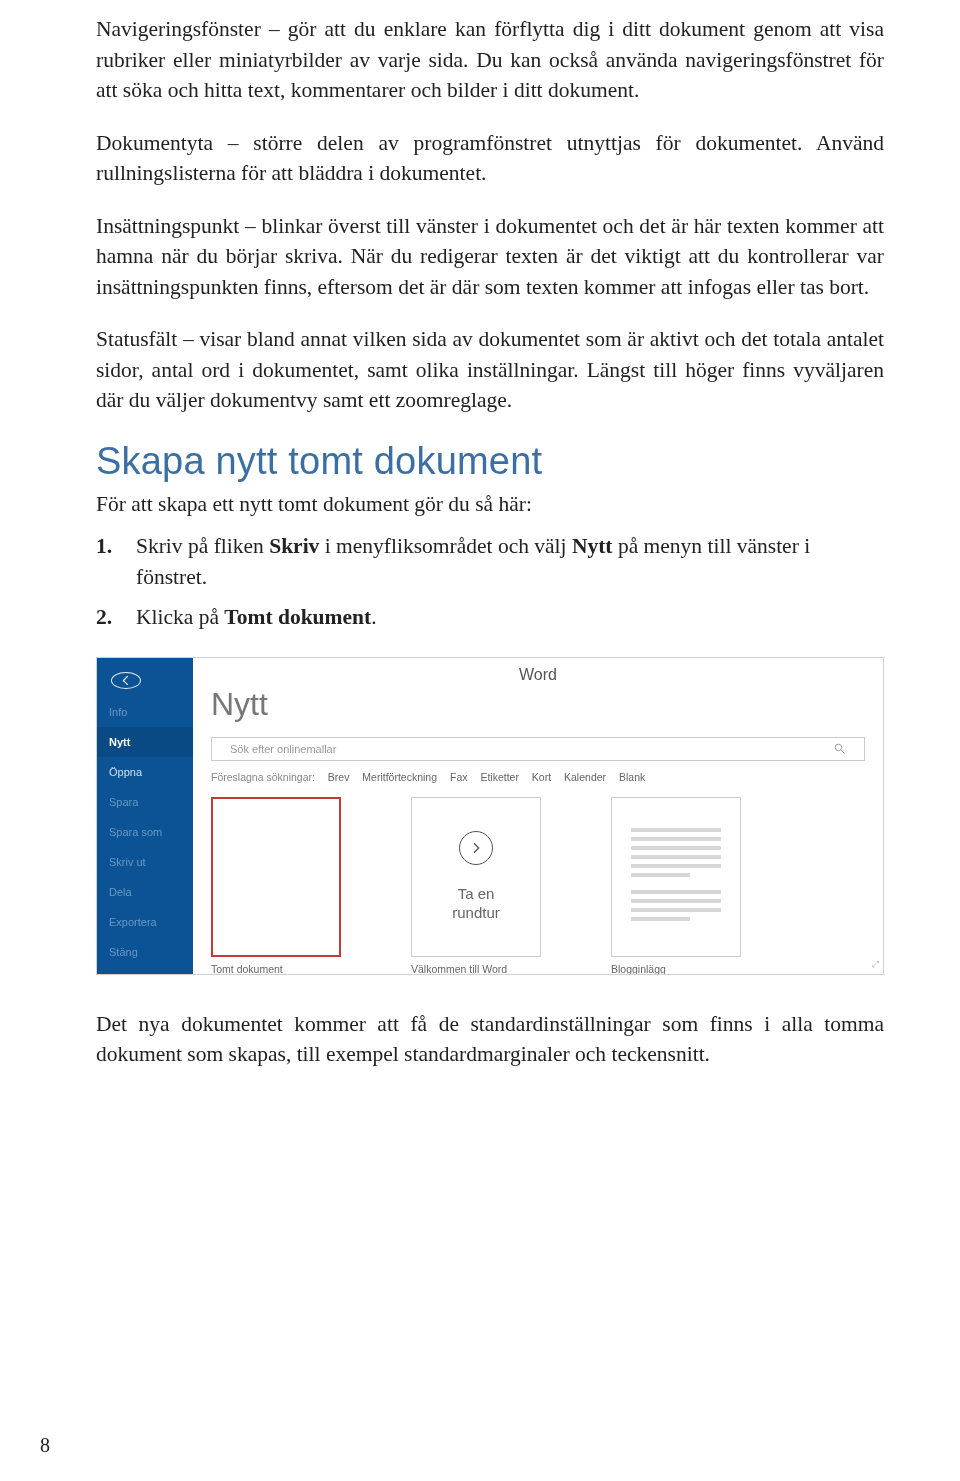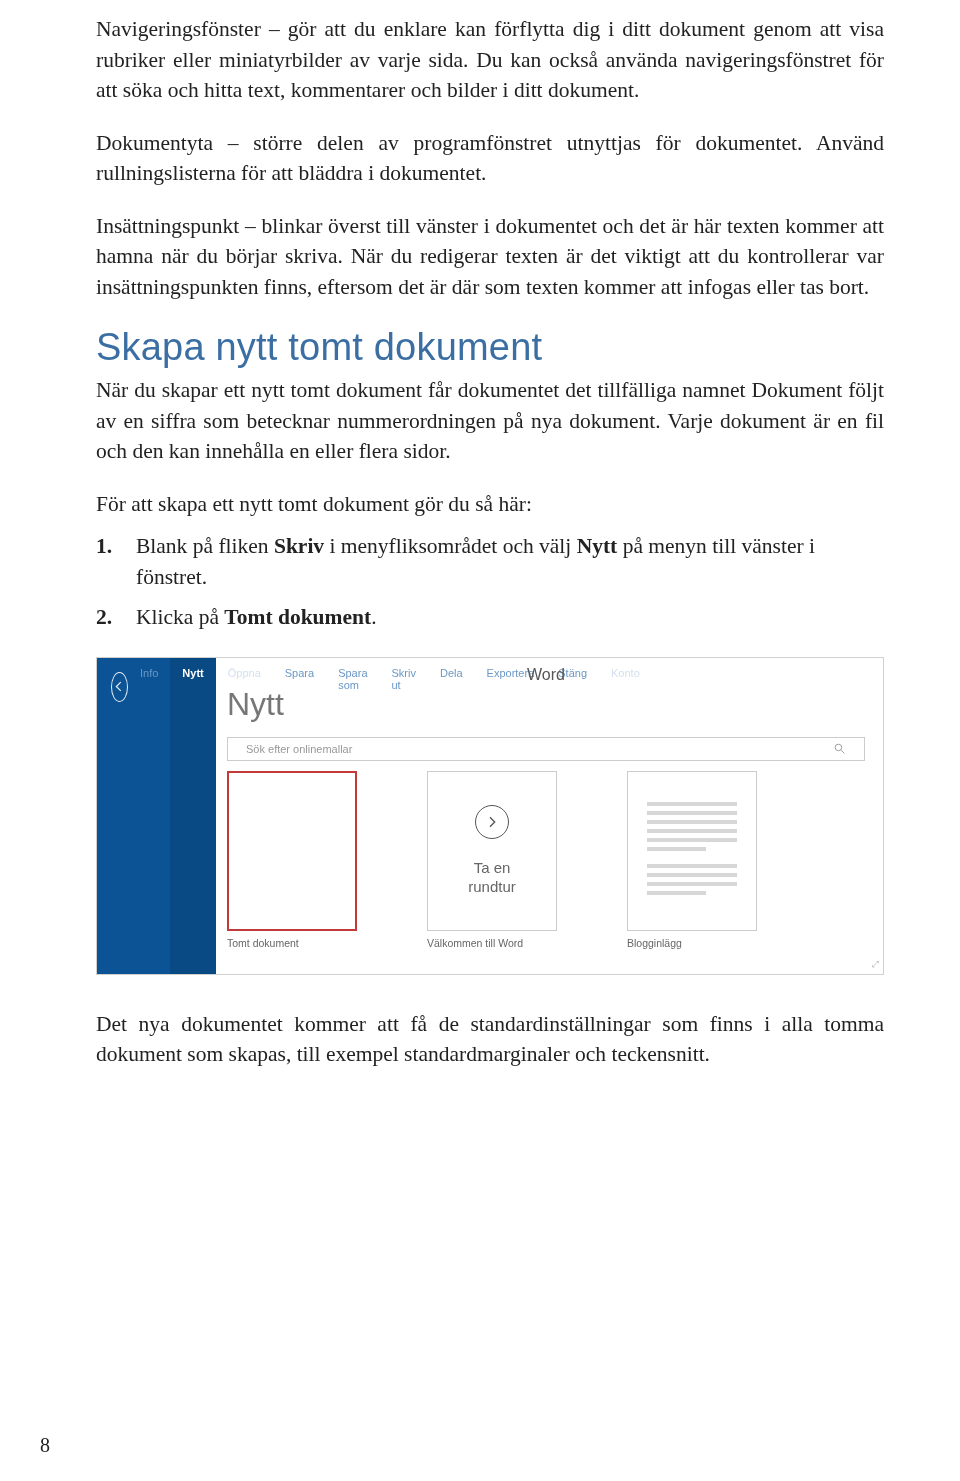--- a/index.html
+++ b/index.html
@@ -41,25 +41,25 @@
     border: 1px solid #d0d0d0;
     width: 100%;
     height: 318px;
     display: flex;
     margin: 6px 0 34px 0;
     font-family: 'Segoe UI', Arial, sans-serif;
     background: #fff;
     overflow: hidden;
   }
   .ws-sidebar {
-    width: 112px;
+    width: 96px;
     background: #0b5394;
     color: #e8eef6;
     display: flex;
-    flex-direction: row;
+    flex-direction: column;
     font-size: 11px;
   }
   .ws-back {
     margin: 14px 0 8px 14px;
     width: 30px; height: 30px;
     border: 1.5px solid #e8eef6;
     border-radius: 50%;
     display: flex; align-items: center; justify-content: center;
   }
   .ws-back svg { width: 15px; height: 15px; stroke: #e8eef6; stroke-width: 2; fill: none; }
@@ -111,31 +111,31 @@
   }
 </style>
 </head>
 <body>
 
 <div class="page">
 
   <p class="para">Navigeringsfönster – gör att du enklare kan förflytta dig i ditt dokument genom att visa rubriker eller miniatyrbilder av varje sida. Du kan också använda navigeringsfönstret för att söka och hitta text, kommentarer och bilder i ditt dokument.</p>
   <p class="para">Dokumentyta – större delen av programfönstret utnyttjas för dokumentet. Använd rullningslisterna för att bläddra i dokumentet.</p>
   <p class="para">Insättningspunkt – blinkar överst till vänster i dokumentet och det är här texten kommer att hamna när du börjar skriva. När du redigerar texten är det viktigt att du kontrollerar var insättningspunkten finns, eftersom det är där som texten kommer att infogas eller tas bort.</p>
+  <p class="para">Statusfält – visar bland annat vilken sida av dokumentet som är aktivt och det totala antalet sidor, antal ord i dokumentet, samt olika inställningar. Längst till höger finns vyväljaren där du väljer dokumentvy samt ett zoomreglage.</p>
 
   <h2 class="h2">Skapa nytt tomt dokument</h2>
 
-  <p class="para">När du skapar ett nytt tomt dokument får dokumentet det tillfälliga namnet Dokument följt av en siffra som betecknar nummerordningen på nya dokument. Varje dokument är en fil och den kan innehålla en eller flera sidor.</p>
   <p class="para" style="margin-bottom:12px;">För att skapa ett nytt tomt dokument gör du så här:</p>
 
   <div class="list">
     <div class="list-item">
       <div class="list-num">1.</div>
       <div class="list-text">
-        <span>Blank på fliken </span><span class="bold">Skriv</span><span> i menyfliksområdet och välj </span><span class="bold">Nytt</span><span> på menyn till vänster i fönstret.</span>
+        <span>Skriv på fliken </span><span class="bold">Skriv</span><span> i menyfliksområdet och välj </span><span class="bold">Nytt</span><span> på menyn till vänster i fönstret.</span>
       </div>
     </div>
     <div class="list-item">
       <div class="list-num">2.</div>
       <div class="list-text">
         <span>Klicka på </span><span class="bold">Tomt dokument</span><span>.</span>
       </div>
     </div>
   </div>
 
@@ -160,20 +160,30 @@
     </div>
     <div class="ws-main">
       <div class="ws-title-small">Word</div>
       <div class="ws-h">Nytt</div>
       <div class="ws-search">
         <span>Sök efter onlinemallar</span>
         <svg viewBox="0 0 24 24">
             <circle cx="10" cy="10" r="6"></circle>
             <line x1="15" y1="15" x2="21" y2="21"></line>
           </svg>
+      </div>
+      <div class="ws-sugg">
+        <span class="label">Föreslagna sökningar:</span>
+        <span class="item">Brev</span>
+        <span class="item">Meritförteckning</span>
+        <span class="item">Fax</span>
+        <span class="item">Etiketter</span>
+        <span class="item">Kort</span>
+        <span class="item">Kalender</span>
+        <span class="item">Blank</span>
       </div>
       <div class="ws-tiles">
         <div class="ws-tile">
           <div class="ws-tile-box highlight"></div>
           <div class="ws-tile-caption">Tomt dokument</div>
         </div>
         <div class="ws-tile">
           <div class="ws-tile-box">
             <div class="ws-tour-icon">
               <svg viewBox="0 0 24 24">

